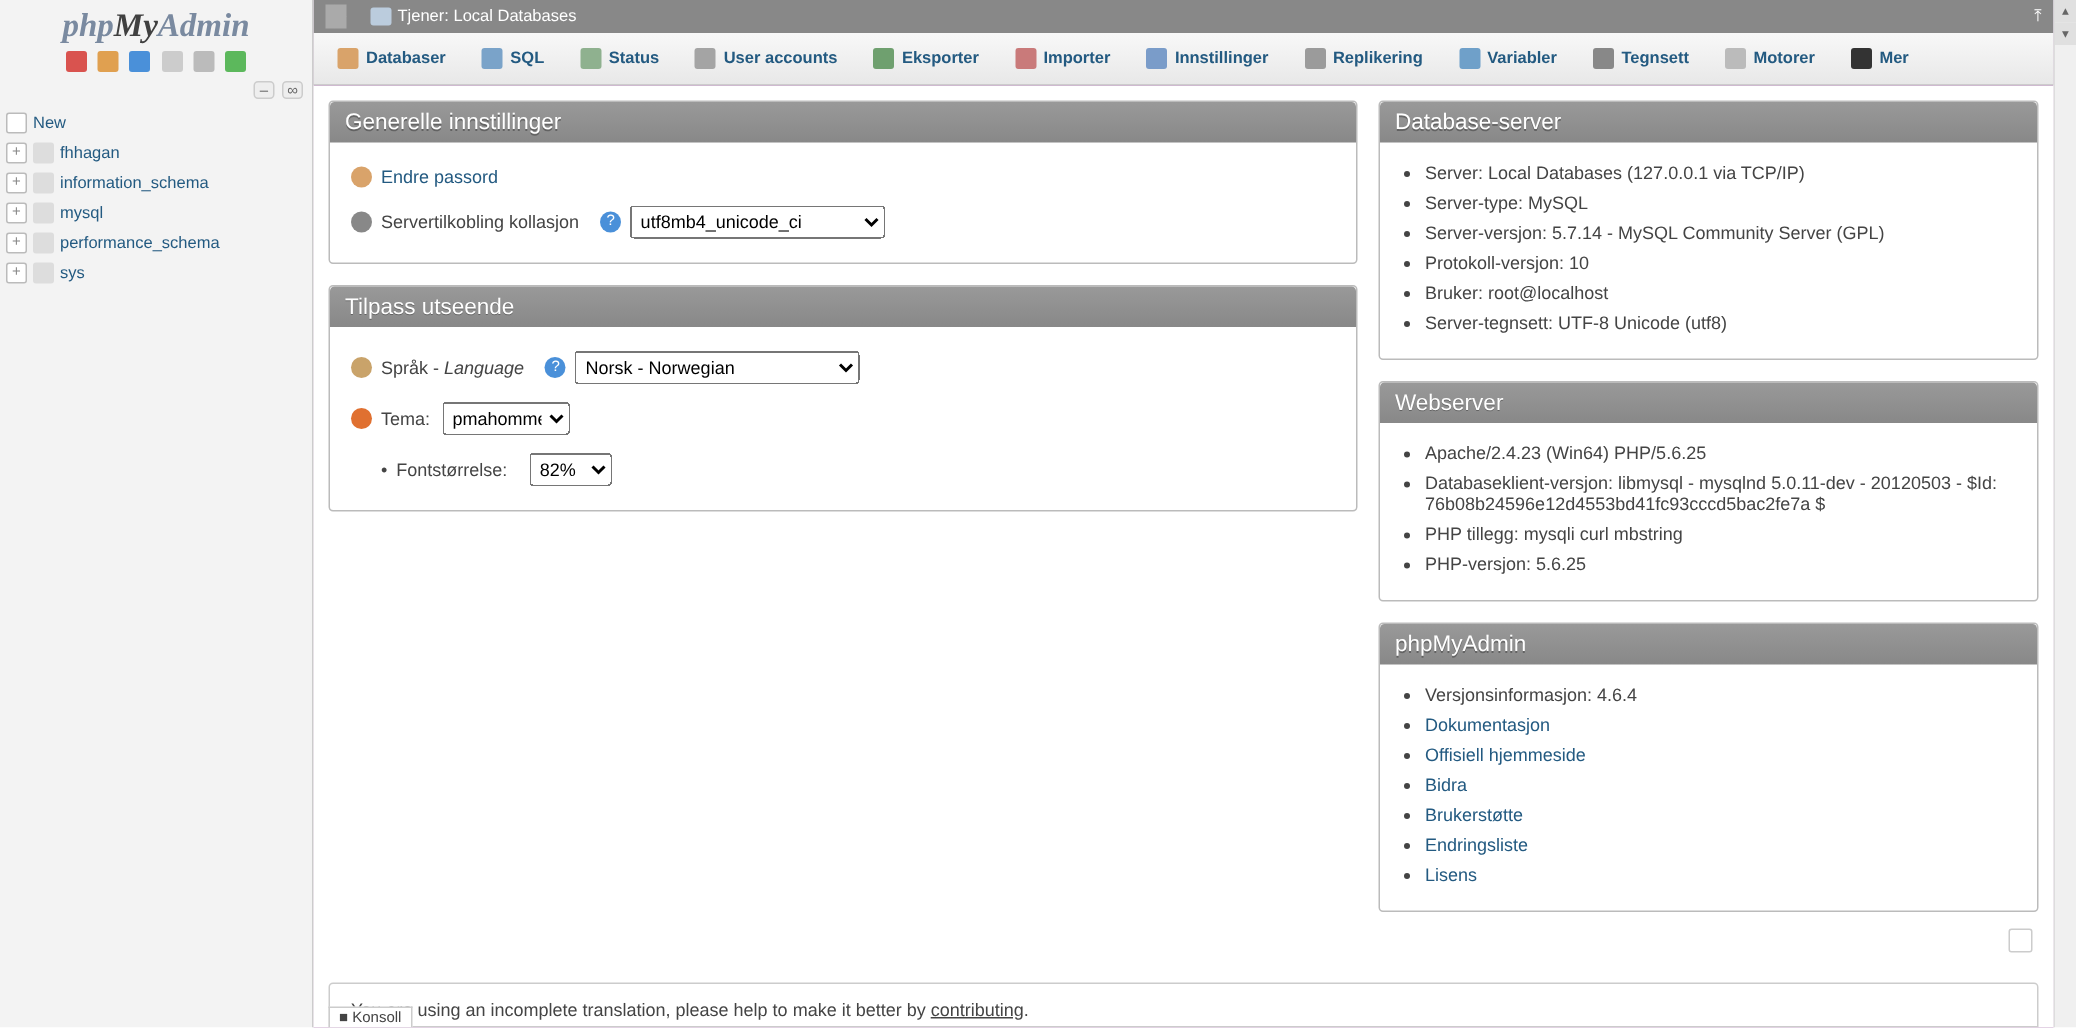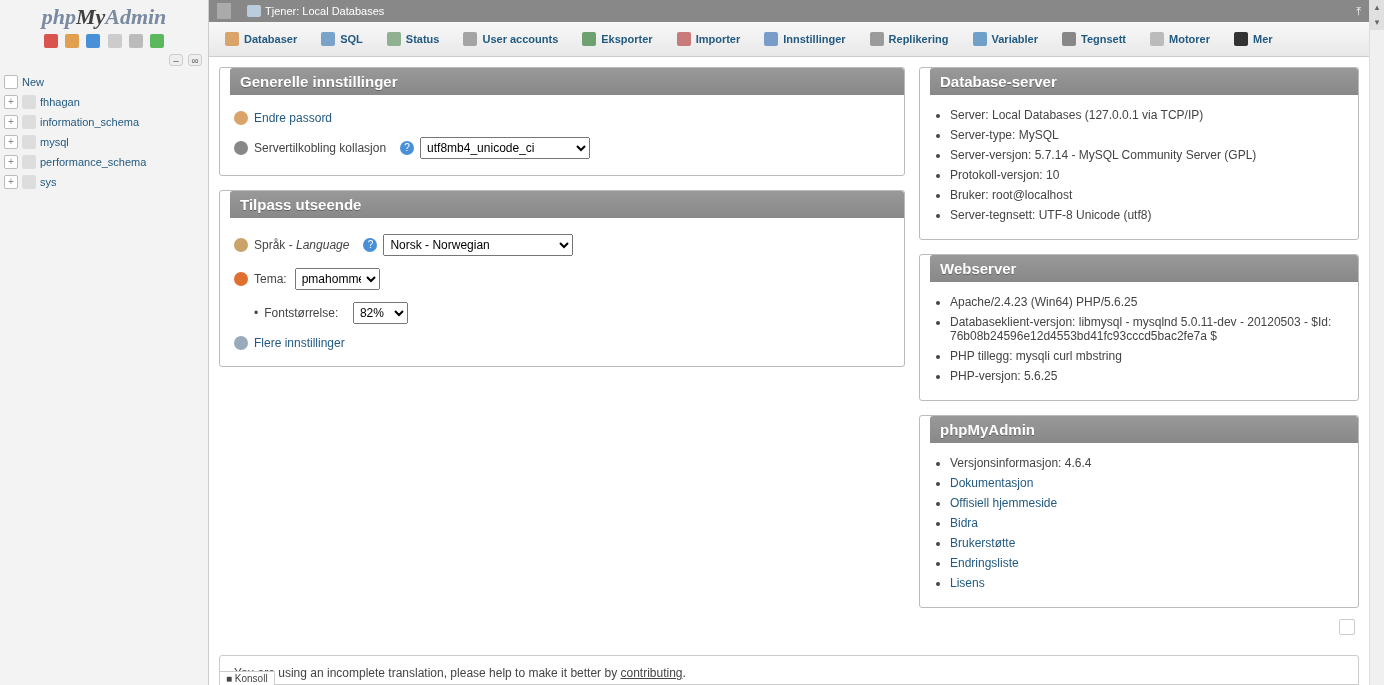--- a/index.html
+++ b/index.html
@@ -35,21 +35,21 @@
 .topmenu { background: linear-gradient(#f8f8f8,#e8e8e8); border-bottom: 1px solid #ccc; padding: 2px 4px; display: flex; flex-wrap: wrap; }
 .topmenu a { display: inline-flex; align-items: center; padding: 5px 10px; margin: 2px 1px; color: #235a81; text-decoration: none; font-size: 11px; border: 1px solid transparent; border-radius: 3px; font-weight: bold; }
 .topmenu .ico { width: 14px; height: 14px; margin-right: 5px; display: inline-block; border-radius: 2px; }
 
 .content { flex: 1; overflow: auto; padding: 10px; background: #fff; position: relative; }
 .cols { display: flex; gap: 14px; }
 .leftcol { flex: 1 1 640px; }
 .rightcol { width: 440px; }
 
 .panel { border: 1px solid #bbb; border-radius: 3px; margin-bottom: 14px; background: #fff; }
-.panel h2 { background: linear-gradient(#999,#888); color: #fff; font-size: 15px; font-weight: bold; padding: 5px 10px; border-radius: 3px 3px 0 0; text-shadow: 0 1px 0 rgba(0,0,0,.3); margin-left: 10px; }
+.panel h2 { background: linear-gradient(#999,#888); color: #fff; font-size: 15px; font-weight: normal; padding: 5px 10px; border-radius: 3px 3px 0 0; text-shadow: 0 1px 0 rgba(0,0,0,.3); }
 .panel .body { padding: 10px 14px; }
 .row { display: flex; align-items: center; padding: 6px 0; font-size: 12px; }
 .row .rico { width: 14px; height: 14px; margin-right: 6px; border-radius: 7px; }
 .row label { margin-right: 8px; }
 .row .help { width:14px; height:14px; background:#4a90d9; border-radius:50%; color:#fff; text-align:center; line-height:14px; font-size:10px; margin:0 6px; }
 select { font-size: 12px; padding: 2px; min-width: 170px; }
 .small-sel { min-width: 70px; width: 85px; }
 .row a { color: #235a81; text-decoration: none; }
 .list { padding: 10px 14px 14px 30px; }
 .list li { font-size: 12px; padding: 3px 0; list-style: disc; }
@@ -184,24 +184,20 @@
                   <option>pmahomme</option>
                 </select>
               </div>
               <div class="row" style="padding-left:20px">
                 <span style="margin-right:6px">•</span>
                 <label>Fontstørrelse:</label>&nbsp;&nbsp;
                 <select class="small-sel" style="width:55px;min-width:55px">
                   <option>82%</option>
                 </select>
               </div>
-              <div class="row">
-                <span class="rico" style="background:#9ab"></span>
-                <a href="#">Flere innstillinger</a>
-              </div>
             </div>
           </div>
         </div>
 
         <div class="rightcol">
           <div class="panel">
             <h2>Database-server</h2>
             <ul class="list" id="dbserver-list">
                 <li>Server: Local Databases (127.0.0.1 via TCP/IP)</li>
                 <li>Server-type: MySQL</li>

